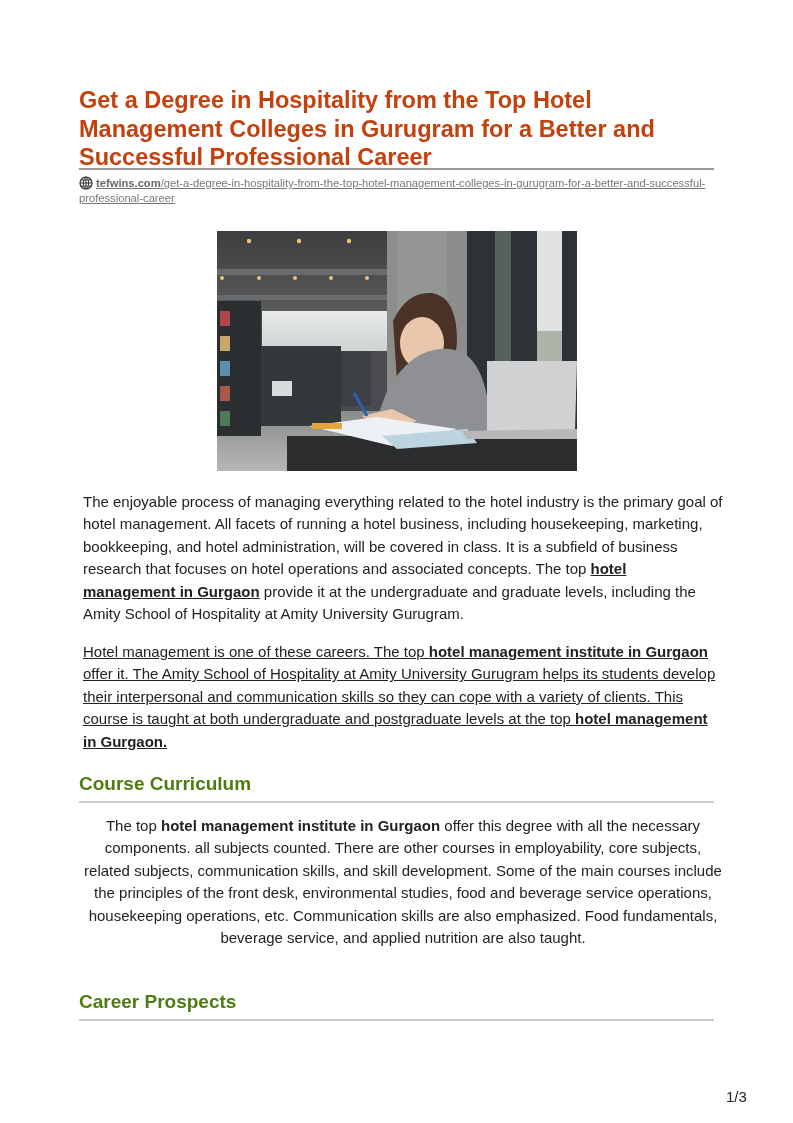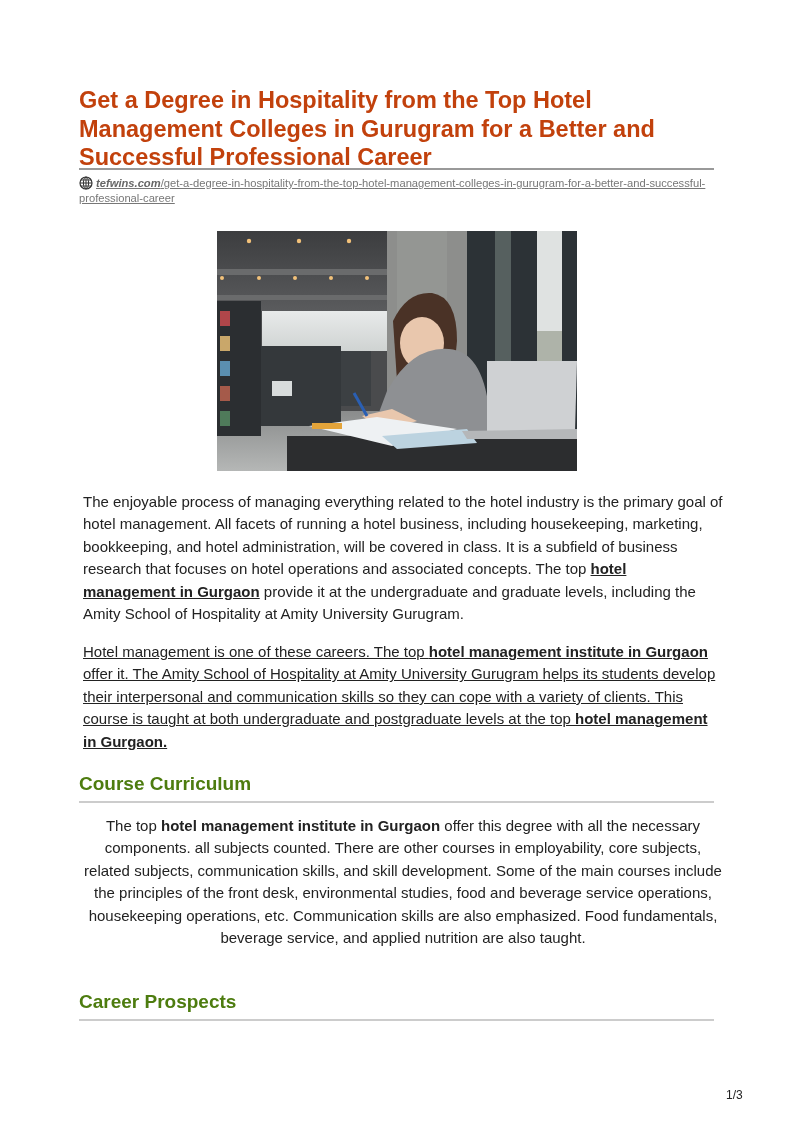--- a/index.html
+++ b/index.html
@@ -5,36 +5,36 @@
   html, body { margin:0; padding:0; background:#ffffff; }
   body { width:793px; height:1123px; position:relative; overflow:hidden;
          font-family:"Liberation Sans", sans-serif; color:#222222; }
   .page { position:absolute; left:79px; top:0; width:635px; }
   h1 { margin:0; position:absolute; top:86px; left:0; width:635px;
        font-size:23.5px; line-height:28.5px; font-weight:bold; color:#c2410c; }
   .title-rule { position:absolute; top:168px; left:0; width:635px; height:2px; background:#999999; }
   .source { position:absolute; top:176px; left:0; width:640px; font-size:11.2px; line-height:15px; color:#777777; }
   .source .globe { display:inline-block; width:14px; height:14px; vertical-align:-3px; margin-right:3px; }
   .source a { color:#777777; text-decoration:underline; }
-  .source a .domain { font-weight:bold; color:#666666;font-style:italic; }
+  .source a .domain { font-weight:bold; color:#666666; }
   .hero { position:absolute; top:231px; left:138px; width:360px; height:240px; overflow:hidden; }
   .hero svg { display:block; }
   .para { position:absolute; left:0; width:640px; margin:4px; font-size:15px; line-height:22.4px; color:#222222; }
   .para b { font-weight:bold; }
   .para a { color:#222222; font-weight:bold; text-decoration:underline; }
   #p1 { top:487px; }
   #p2 { top:637px;text-decoration:underline; }
   #p3 { top:811px;text-align:center; }
   h2 { position:absolute; left:0; margin:0; font-size:19px; line-height:24px; font-weight:bold; color:#4d7c0f; }
   #h-curr { top:772px; }
   #h-career { top:990px;text-align:right; }
   .rule { position:absolute; left:0; width:635px; height:2px; background:#cccccc; }
   #r-curr { top:801px; }
   #r-career { top:1019px; }
-  .pagenum { position:absolute; left:726px; top:1088px; font-size:12px; color:#222222; }
+  .pagenum { position:absolute; left:726px; top:1088px; font-size:15px; color:#222222; }
 </style>
 </head>
 <body>
 
 <div class="page">
 
   <h1>Get a Degree in Hospitality from the Top Hotel Management Colleges in Gurugram for a Better and Successful Professional Career</h1>
   <div class="title-rule"></div>
 
   <div class="source">

